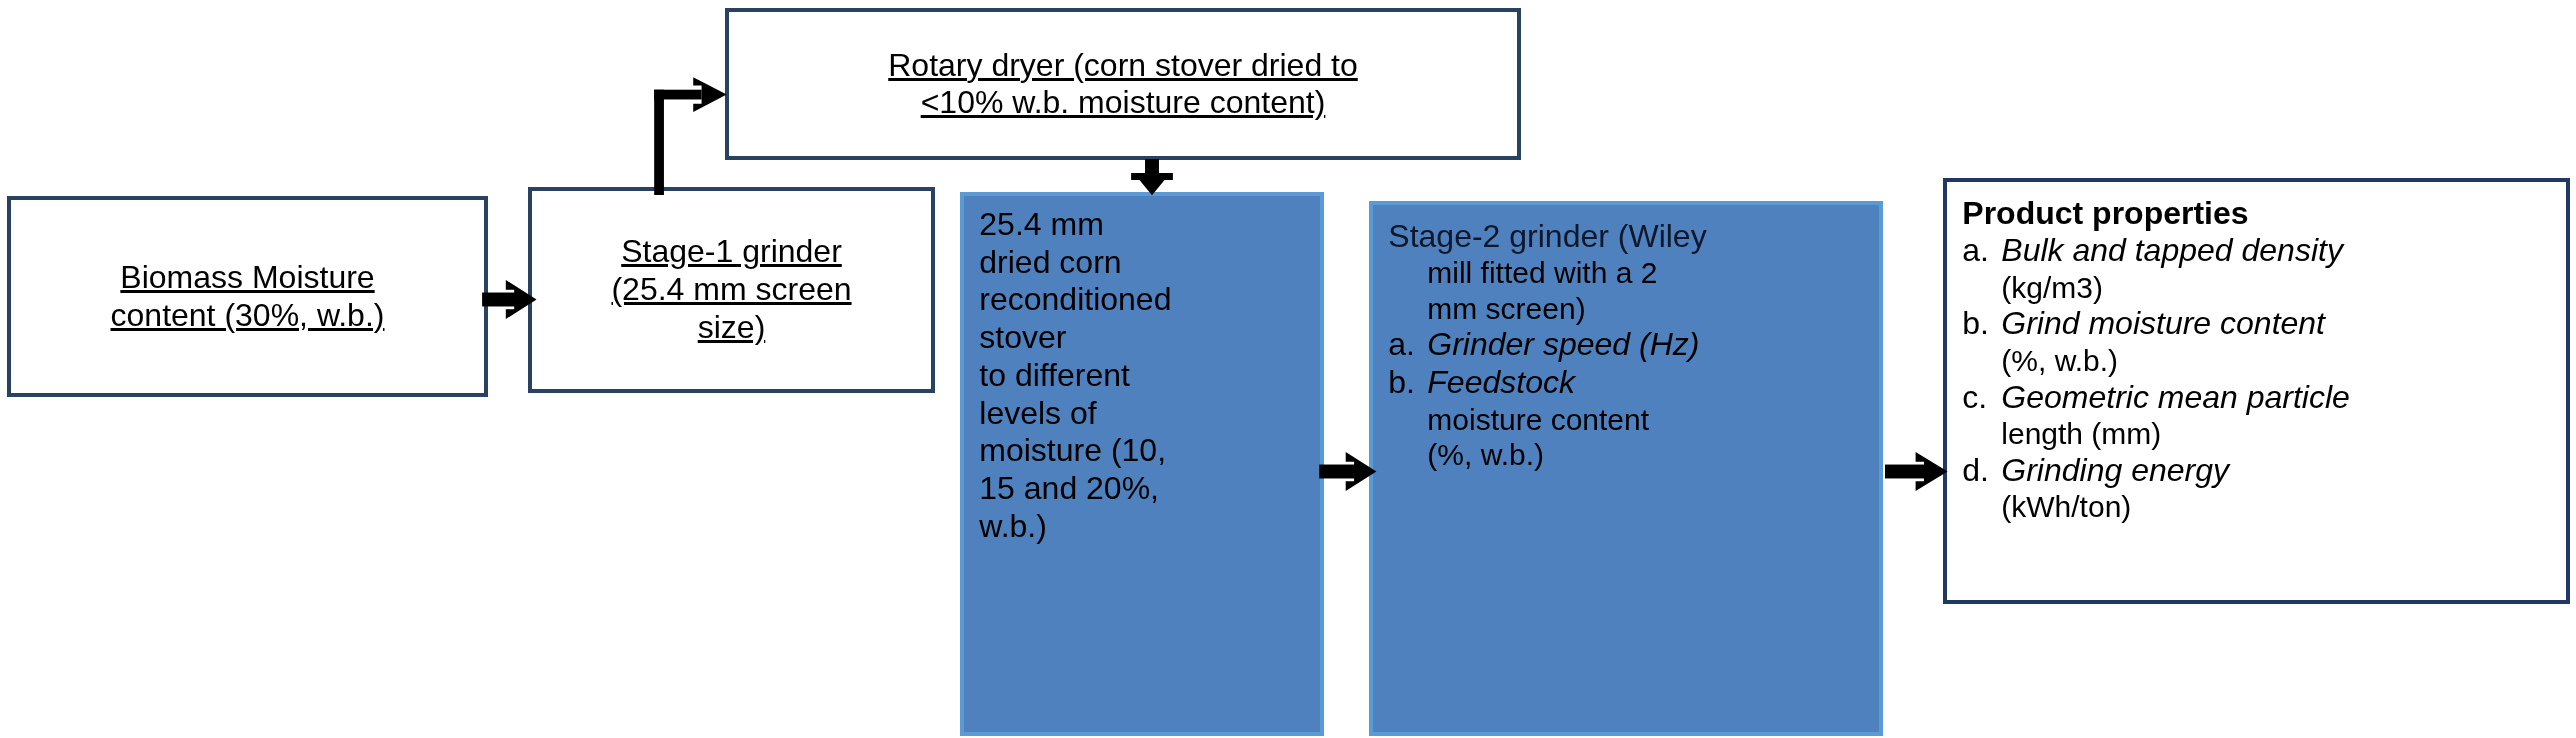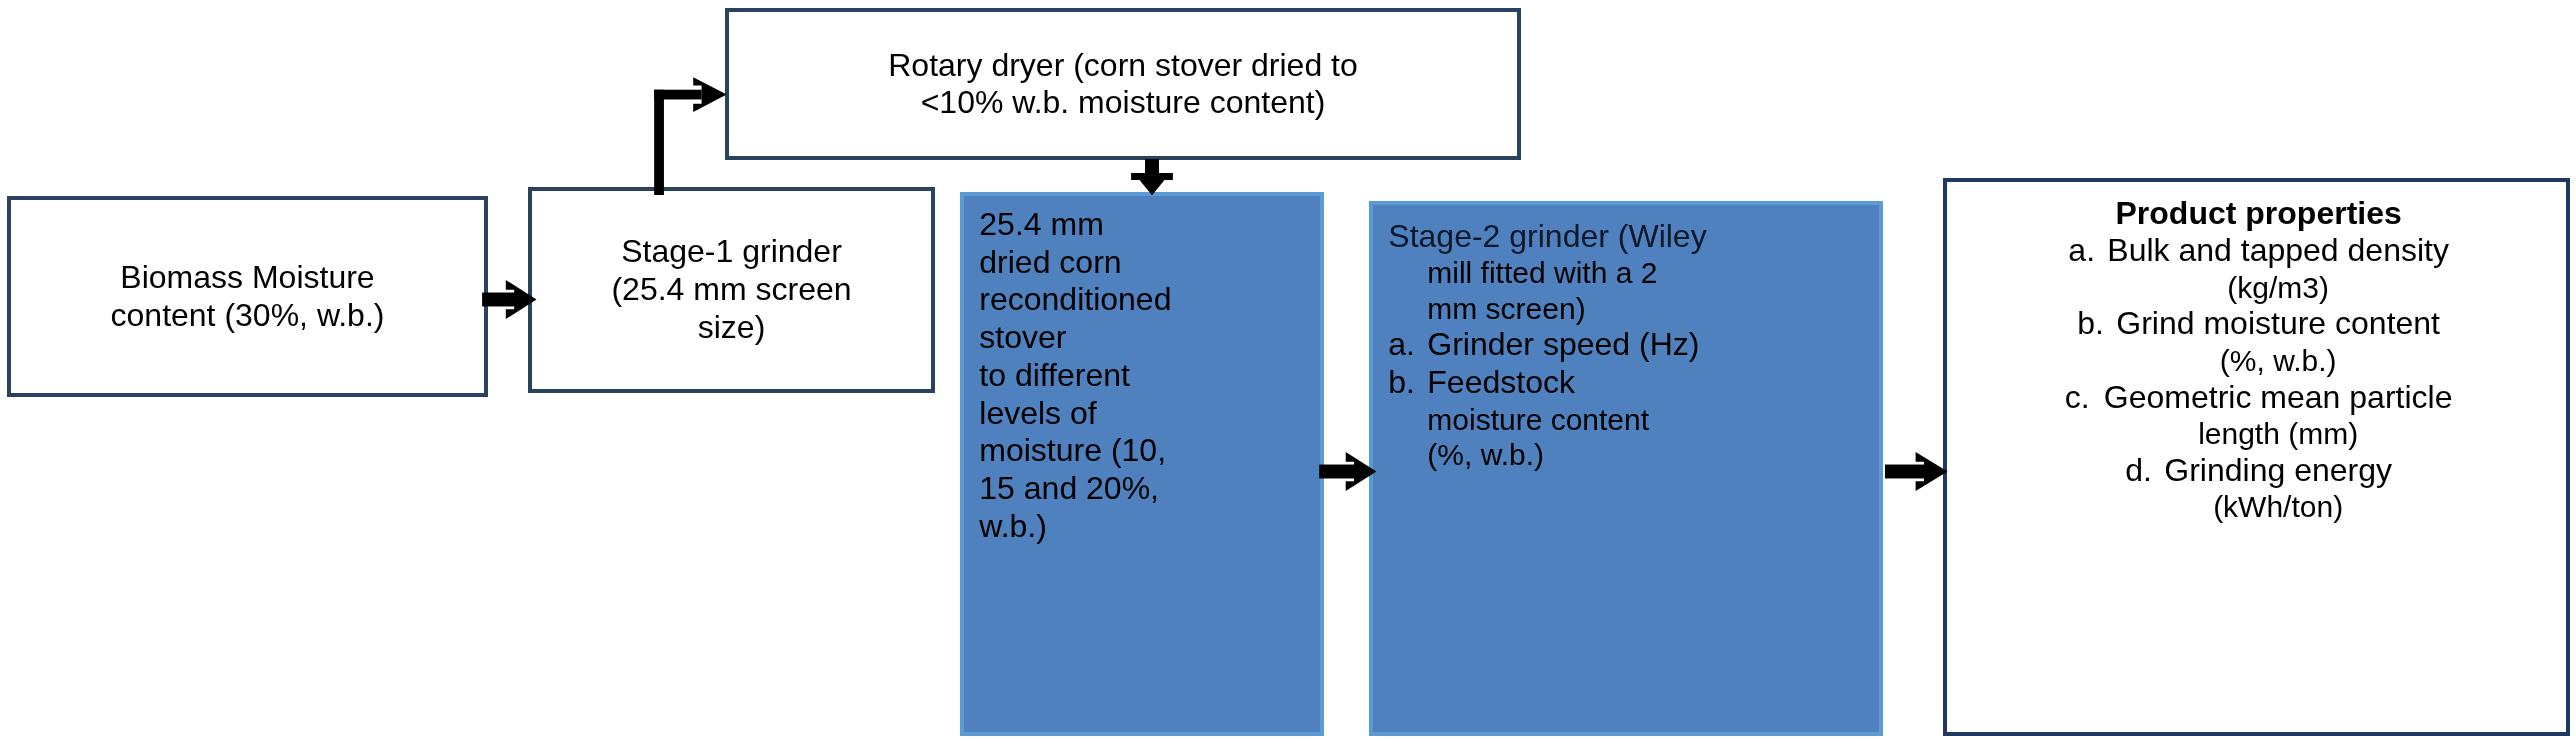--- a/index.html
+++ b/index.html
@@ -40,40 +40,41 @@
   .node .txt {
     color: #000000;
     font-size: 32px;
     line-height: 1.18;
     white-space: pre-wrap;
   }
   .center .txt { text-align: center; }
   .left   .txt { text-align: left; }
 
   
-  .pad-a { padding: 7px 28px; }
+  .pad-a { padding: 7px 28px; text-decoration: underline; }
   .pad-b { padding: 9.8px 15.3px; }
   .pad-c { padding: 12.5px 11px 12.5px 15.3px; }
 
   
   .li {
     display: flex;
     align-items: flex-start;
     color: #000;
     font-size: 32px;
     line-height: 1.18;
   }
   .li .marker {
     flex: 0 0 auto;
     width: 39px;
     text-align: left;
   }
   .li .body {
     flex: 1 1 auto;
     white-space: pre-wrap;
+    font-style: italic;
   }
   .head-bold {
     font-weight: bold;
     color: #000;
     font-size: 32px;
     line-height: 1.18;
   }
   .plain-line {
     color: #0f172a;
     font-size: 32px;
@@ -137,21 +138,21 @@
       <span class="body">Grinder speed (Hz)</span>
     </div>
     <div class="li">
       <span class="marker">b.</span>
       <span class="body">Feedstock</span>
     </div>
     <div class="indent-line">moisture content</div>
     <div class="indent-line">(%, w.b.)</div>
   </div>
 
-  <div class="node navy left pad-c" style="left:1943px; top:178px; width:627px; height:558px; justify-content:flex-start;align-items:center;">
+  <div class="node navy left pad-c" style="left:1943px; top:178px; width:627px; height:426px; justify-content:flex-start;">
     <div class="head-bold">Product properties</div>
 
     <div class="li">
       <span class="marker">a.</span>
       <span class="body">Bulk and tapped density</span>
     </div>
     <div class="indent-line">(kg/m3)</div>
 
     <div class="li">
       <span class="marker">b.</span>

